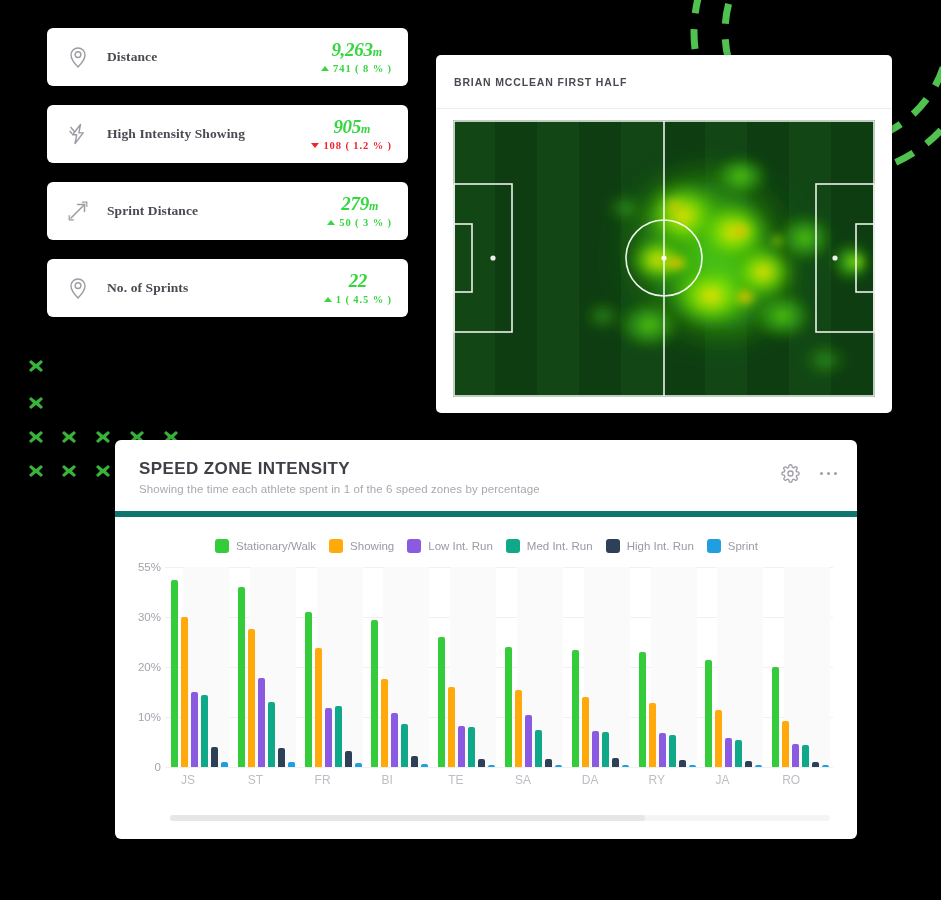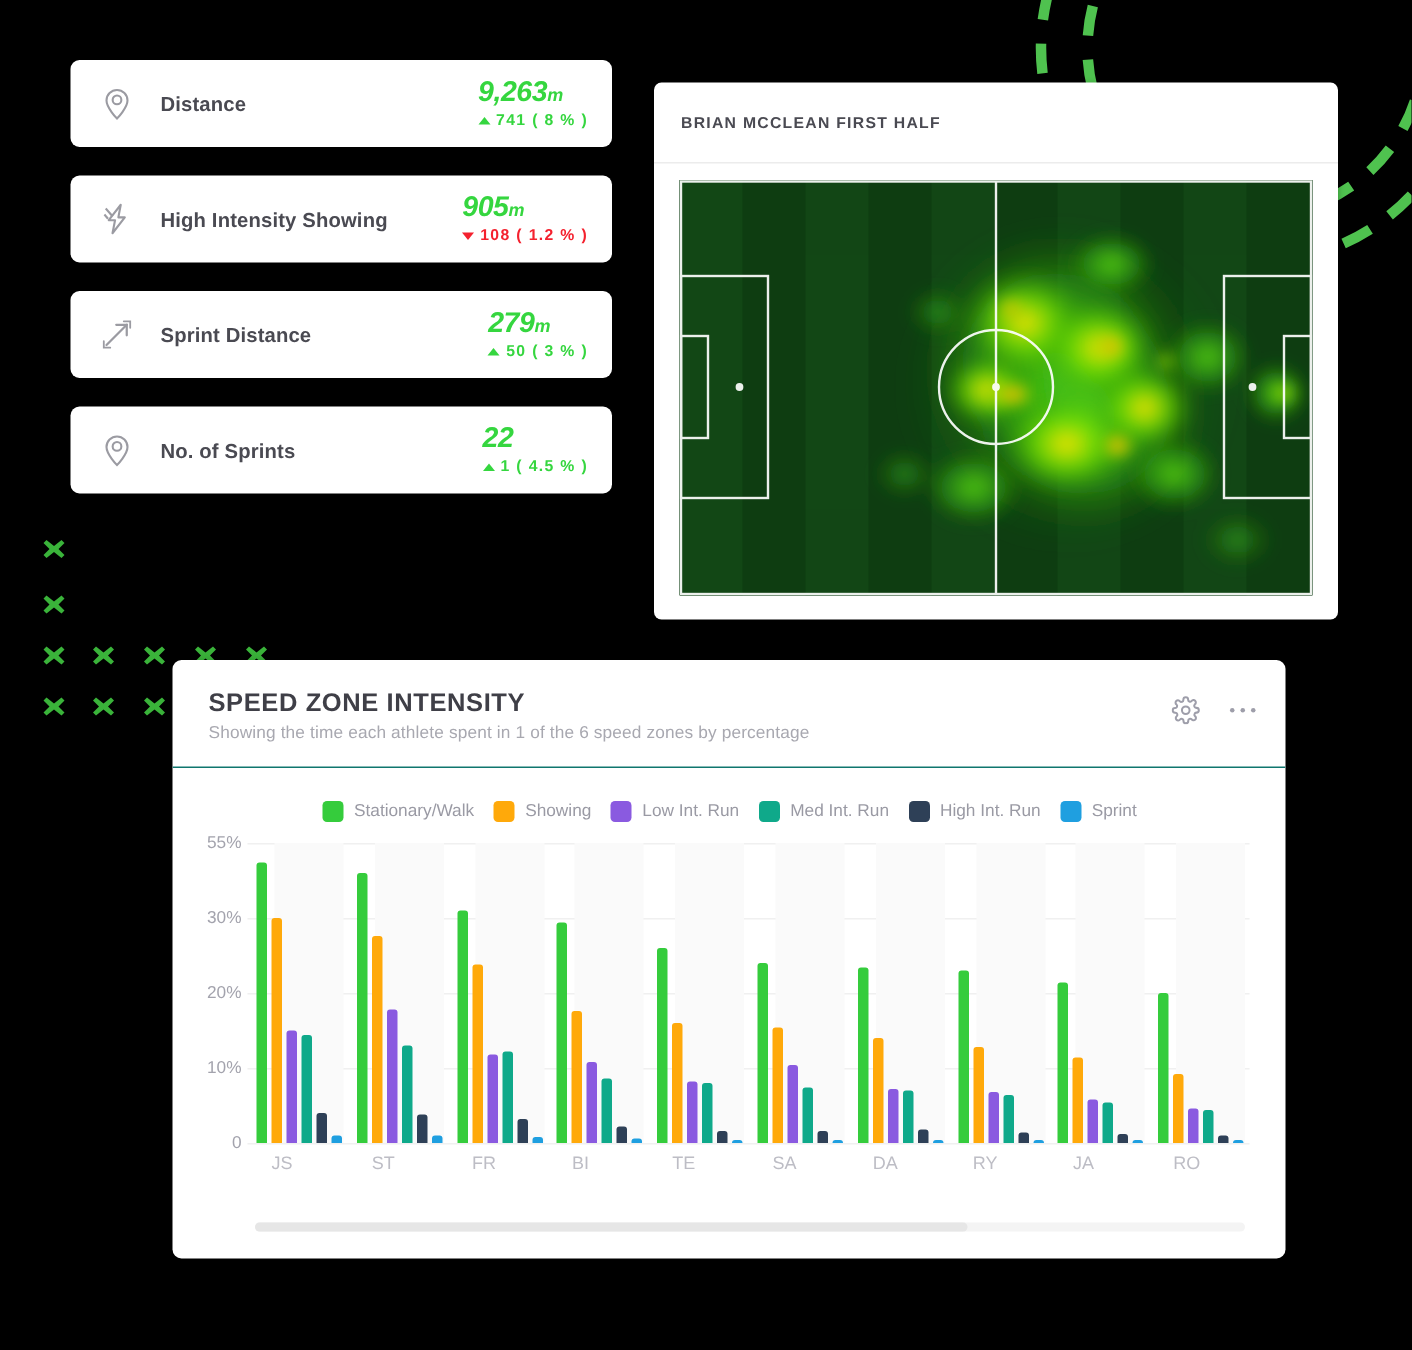--- a/index.html
+++ b/index.html
@@ -10,21 +10,21 @@
     position: relative;
     overflow: hidden;
   }
 
   
   .deco-circles { position: absolute; top: -118px; right: -46px; width: 300px; height: 300px; pointer-events: none; }
   .deco-xs { position: absolute; left: 0; top: 0; width: 200px; height: 500px; pointer-events: none; }
   .x-mark { position: absolute; width: 16px; height: 16px; }
 
   
-  .stats { position: absolute; left: 47px; top: 40px; width: 361px; }
+  .stats { position: absolute; left: 47px; top: 28px; width: 361px; font-family: Liberation Serif, serif; }
   .stat-card {
     background: #ffffff;
     border-radius: 6px;
     height: 58px;
     margin-bottom: 19px;
     display: flex;
     align-items: center;
     padding: 0 16px 0 14px;
     box-shadow: 0 1px 3px rgba(0,0,0,0.28);
     position: relative;
@@ -33,21 +33,21 @@
   .stat-icon svg { display:block; }
   .stat-label {
     font-size: 13.5px;
     font-weight: bold;
     color: #4a4a52;
     letter-spacing: 0.1px;
     margin-left: 12px;
     flex: 1 1 auto;
     white-space: nowrap;
   }
-  .stat-right { text-align: right; display: flex; flex-direction: column; align-items: flex-start; justify-content: center; }
+  .stat-right { text-align: right; display: flex; flex-direction: column; align-items: center; justify-content: center; }
   .stat-value {
     font-size: 19px;
     font-weight: bold;
     font-style: italic;
     color: #35d63f;
     letter-spacing: -0.3px;
     line-height: 1.05;
     white-space: nowrap;
   }
   .stat-value .unit { font-size: 12px; font-style: italic; }
@@ -96,21 +96,21 @@
   
   .zone-card {
     position: absolute;
     left: 115px; top: 440px;
     width: 742px; height: 399px;
     background: #ffffff;
     border-radius: 6px;
     box-shadow: 0 2px 8px rgba(0,0,0,0.3);
     overflow: hidden;
   }
-  .zone-head { padding: 19px 22px 16px 24px; border-bottom: 1px solid #0f766e; position: relative; }
+  .zone-head { padding: 19px 22px 16px 24px; border-bottom: 6px solid #0f766e; position: relative; }
   .zone-title {
     font-size: 17px;
     font-weight: bold;
     color: #3f3f47;
     letter-spacing: 0.4px;
   }
   .zone-sub { font-size: 11.5px; color: #a8a8b0; margin-top: 4px; letter-spacing: 0.1px; }
   .zone-actions { position: absolute; right: 20px; top: 24px; display: flex; align-items: center; gap: 20px; }
   .icon-btn { color: #9e9eaa; cursor: pointer; display:flex; align-items:center; }
   .dots-btn { display: flex; gap: 3.5px; align-items: center; cursor: pointer; }

